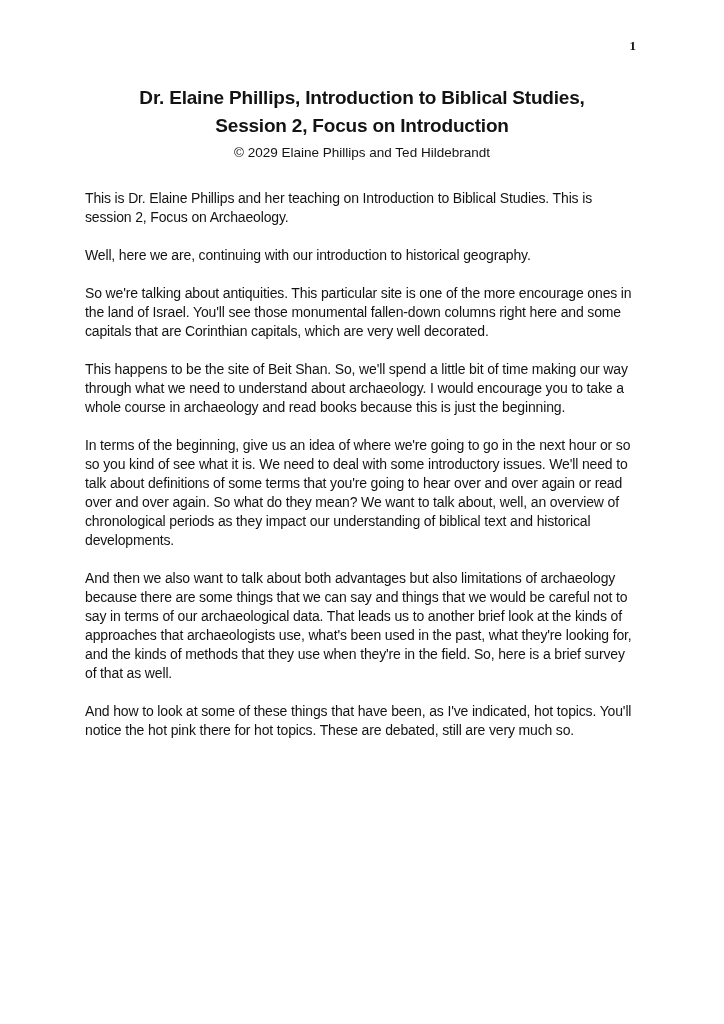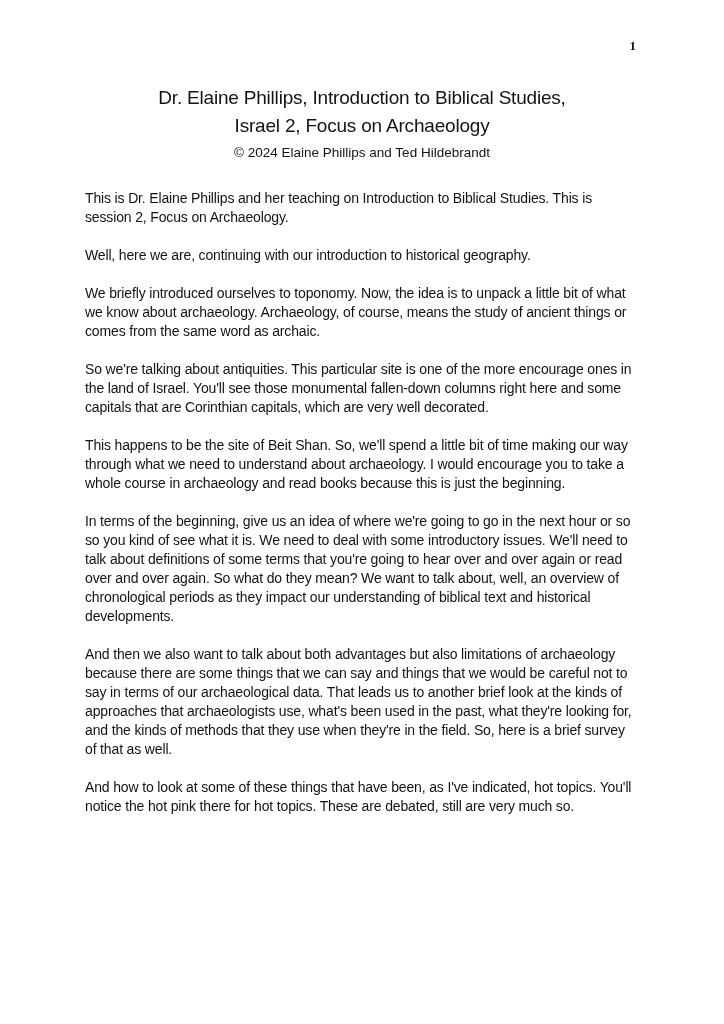--- a/index.html
+++ b/index.html
@@ -26,21 +26,21 @@
     font-weight: bold;
     color: #131313;
   }
   .doc-header {
     text-align: center;
     padding-top: 84px;
   }
   .doc-title-line {
     display: block;
     font-size: 19px;
-    font-weight: normal;
+    font-weight: bold;
     line-height: 28px;
     letter-spacing: -0.2px;
   }
   .doc-copyright {
     font-size: 13.5px;
     line-height: 19px;
     margin-top: 3px;
   }
   .doc-body {
     padding: 27px 82px 0 85px;
@@ -56,28 +56,27 @@
 </style>
 </head>
 <body>
 
 <div class="page">
 
   <div class="page-number">1</div>
 
   <div class="doc-header">
     <span class="doc-title-line">Dr. Elaine Phillips, Introduction to Biblical Studies,</span>
-    <span class="doc-title-line">Israel 2, Focus on Archaeology</span>
-    <div class="doc-copyright">© 2024 Elaine Phillips and Ted Hildebrandt</div>
+    <span class="doc-title-line">Session 2, Focus on Introduction</span>
+    <div class="doc-copyright">© 2029 Elaine Phillips and Ted Hildebrandt</div>
   </div>
 
   <div class="doc-body">
     <p class="para">This is Dr. Elaine Phillips and her teaching on Introduction to Biblical Studies. This is session 2, Focus on Archaeology.</p>
     <p class="para">Well, here we are, continuing with our introduction to historical geography.</p>
-    <p class="para">We briefly introduced ourselves to toponomy. Now, the idea is to unpack a little bit of what we know about archaeology. Archaeology, of course, means the study of ancient things or comes from the same word as archaic.</p>
     <p class="para">So we're talking about antiquities. This particular site is one of the more encourage ones in the land of Israel. You'll see those monumental fallen-down columns right here and some capitals that are Corinthian capitals, which are very well decorated.</p>
     <p class="para">This happens to be the site of Beit Shan. So, we'll spend a little bit of time making our way through what we need to understand about archaeology. I would encourage you to take a whole course in archaeology and read books because this is just the beginning.</p>
     <p class="para">In terms of the beginning, give us an idea of where we're going to go in the next hour or so so you kind of see what it is. We need to deal with some introductory issues. We'll need to talk about definitions of some terms that you're going to hear over and over again or read over and over again. So what do they mean? We want to talk about, well, an overview of chronological periods as they impact our understanding of biblical text and historical developments.</p>
     <p class="para">And then we also want to talk about both advantages but also limitations of archaeology because there are some things that we can say and things that we would be careful not to say in terms of our archaeological data. That leads us to another brief look at the kinds of approaches that archaeologists use, what's been used in the past, what they're looking for, and the kinds of methods that they use when they're in the field. So, here is a brief survey of that as well.</p>
     <p class="para">And how to look at some of these things that have been, as I've indicated, hot topics. You'll notice the hot pink there for hot topics. These are debated, still are very much so.</p>
   </div>
 
 </div>
 
 </body></html>

